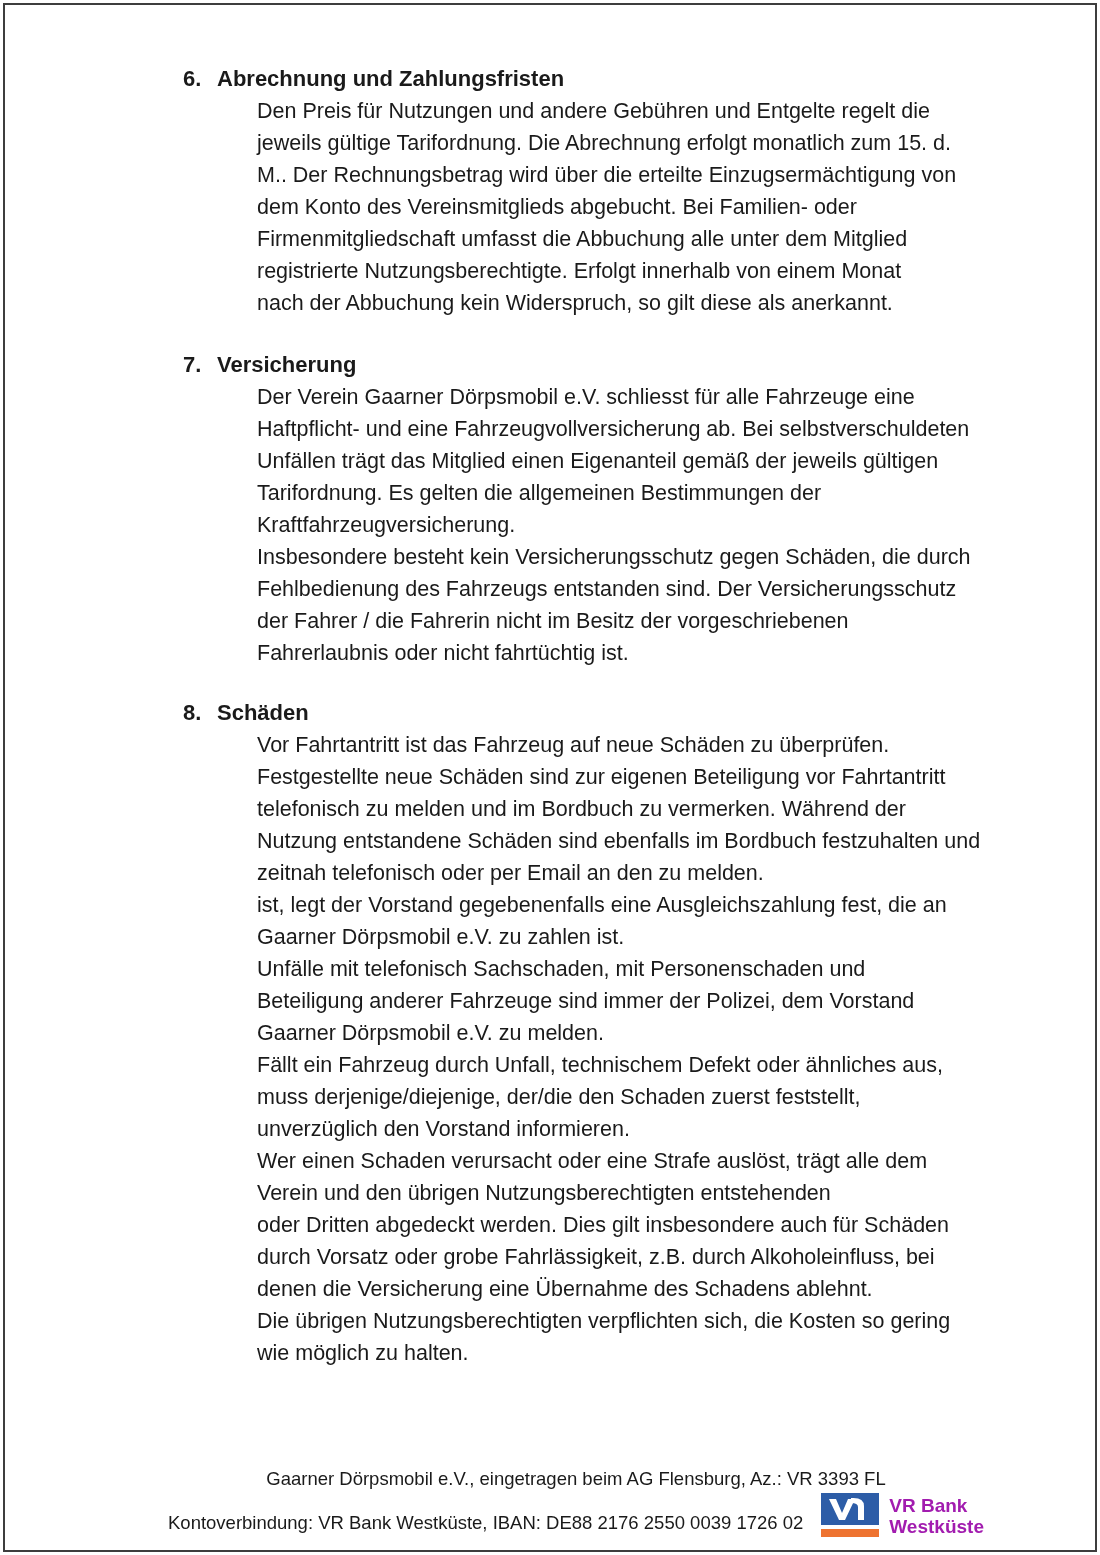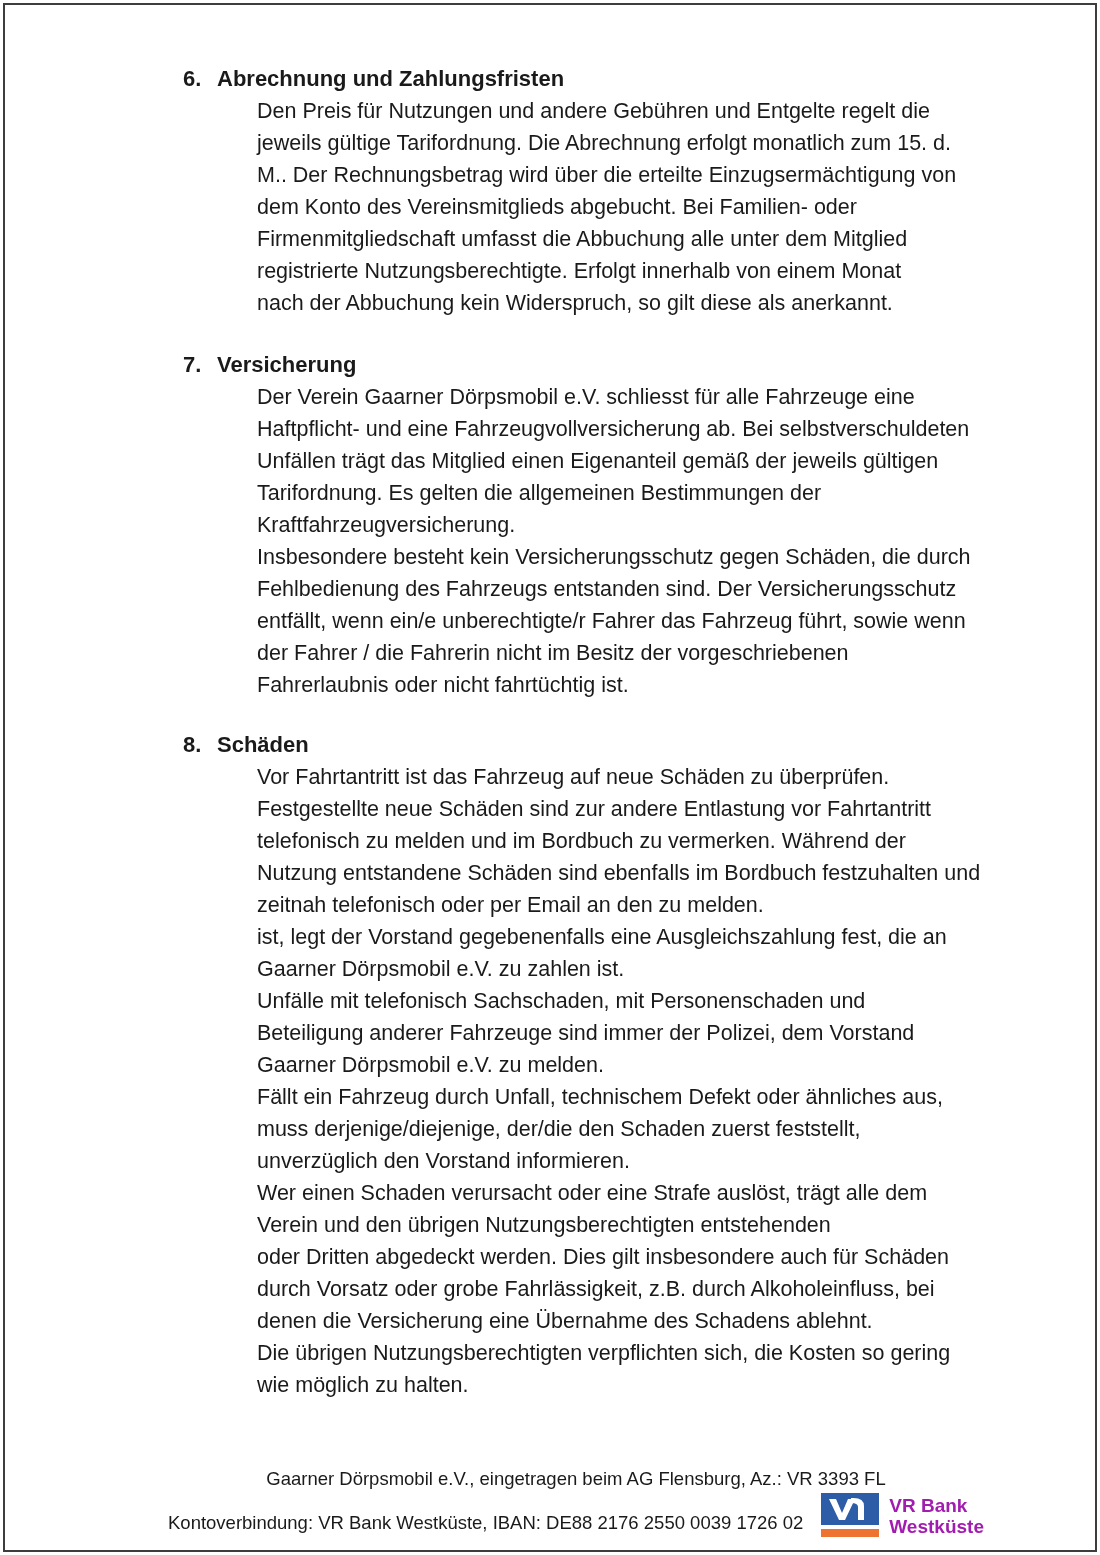--- a/index.html
+++ b/index.html
@@ -112,36 +112,35 @@
         <span class="heading">Versicherung</span>
       </div>
       <div class="lines">
           <div class="line">Der Verein Gaarner Dörpsmobil e.V. schliesst für alle Fahrzeuge eine</div>
           <div class="line">Haftpflicht- und eine Fahrzeugvollversicherung ab. Bei selbstverschuldeten</div>
           <div class="line">Unfällen trägt das Mitglied einen Eigenanteil gemäß der jeweils gültigen</div>
           <div class="line">Tarifordnung. Es gelten die allgemeinen Bestimmungen der</div>
           <div class="line">Kraftfahrzeugversicherung.</div>
           <div class="line">Insbesondere besteht kein Versicherungsschutz gegen Schäden, die durch</div>
           <div class="line">Fehlbedienung des Fahrzeugs entstanden sind. Der Versicherungsschutz</div>
-          <div class="line">entfällt, wenn ein/e unberechtigte/r Fahrer das Fahrzeug führt, sowie wenn</div>
           <div class="line">der Fahrer / die Fahrerin nicht im Besitz der vorgeschriebenen</div>
           <div class="line">Fahrerlaubnis oder nicht fahrtüchtig ist.</div>
         </div>
     </div>
 
     <div class="spacer-b"></div>
 
     <div class="section">
       <div class="heading-row">
         <span class="num">8.</span>
         <span class="heading">Schäden</span>
       </div>
       <div class="lines">
           <div class="line">Vor Fahrtantritt ist das Fahrzeug auf neue Schäden zu überprüfen.</div>
-          <div class="line">Festgestellte neue Schäden sind zur andere Entlastung vor Fahrtantritt</div>
+          <div class="line">Festgestellte neue Schäden sind zur eigenen Beteiligung vor Fahrtantritt</div>
           <div class="line">telefonisch zu melden und im Bordbuch zu vermerken. Während der</div>
           <div class="line">Nutzung entstandene Schäden sind ebenfalls im Bordbuch festzuhalten und</div>
           <div class="line">zeitnah telefonisch oder per Email an den zu melden.</div>
           <div class="line">ist, legt der Vorstand gegebenenfalls eine Ausgleichszahlung fest, die an</div>
           <div class="line">Gaarner Dörpsmobil e.V. zu zahlen ist.</div>
           <div class="line">Unfälle mit telefonisch Sachschaden, mit Personenschaden und</div>
           <div class="line">Beteiligung anderer Fahrzeuge sind immer der Polizei, dem Vorstand</div>
           <div class="line">Gaarner Dörpsmobil e.V. zu melden.</div>
           <div class="line">Fällt ein Fahrzeug durch Unfall, technischem Defekt oder ähnliches aus,</div>
           <div class="line">muss derjenige/diejenige, der/die den Schaden zuerst feststellt,</div>

